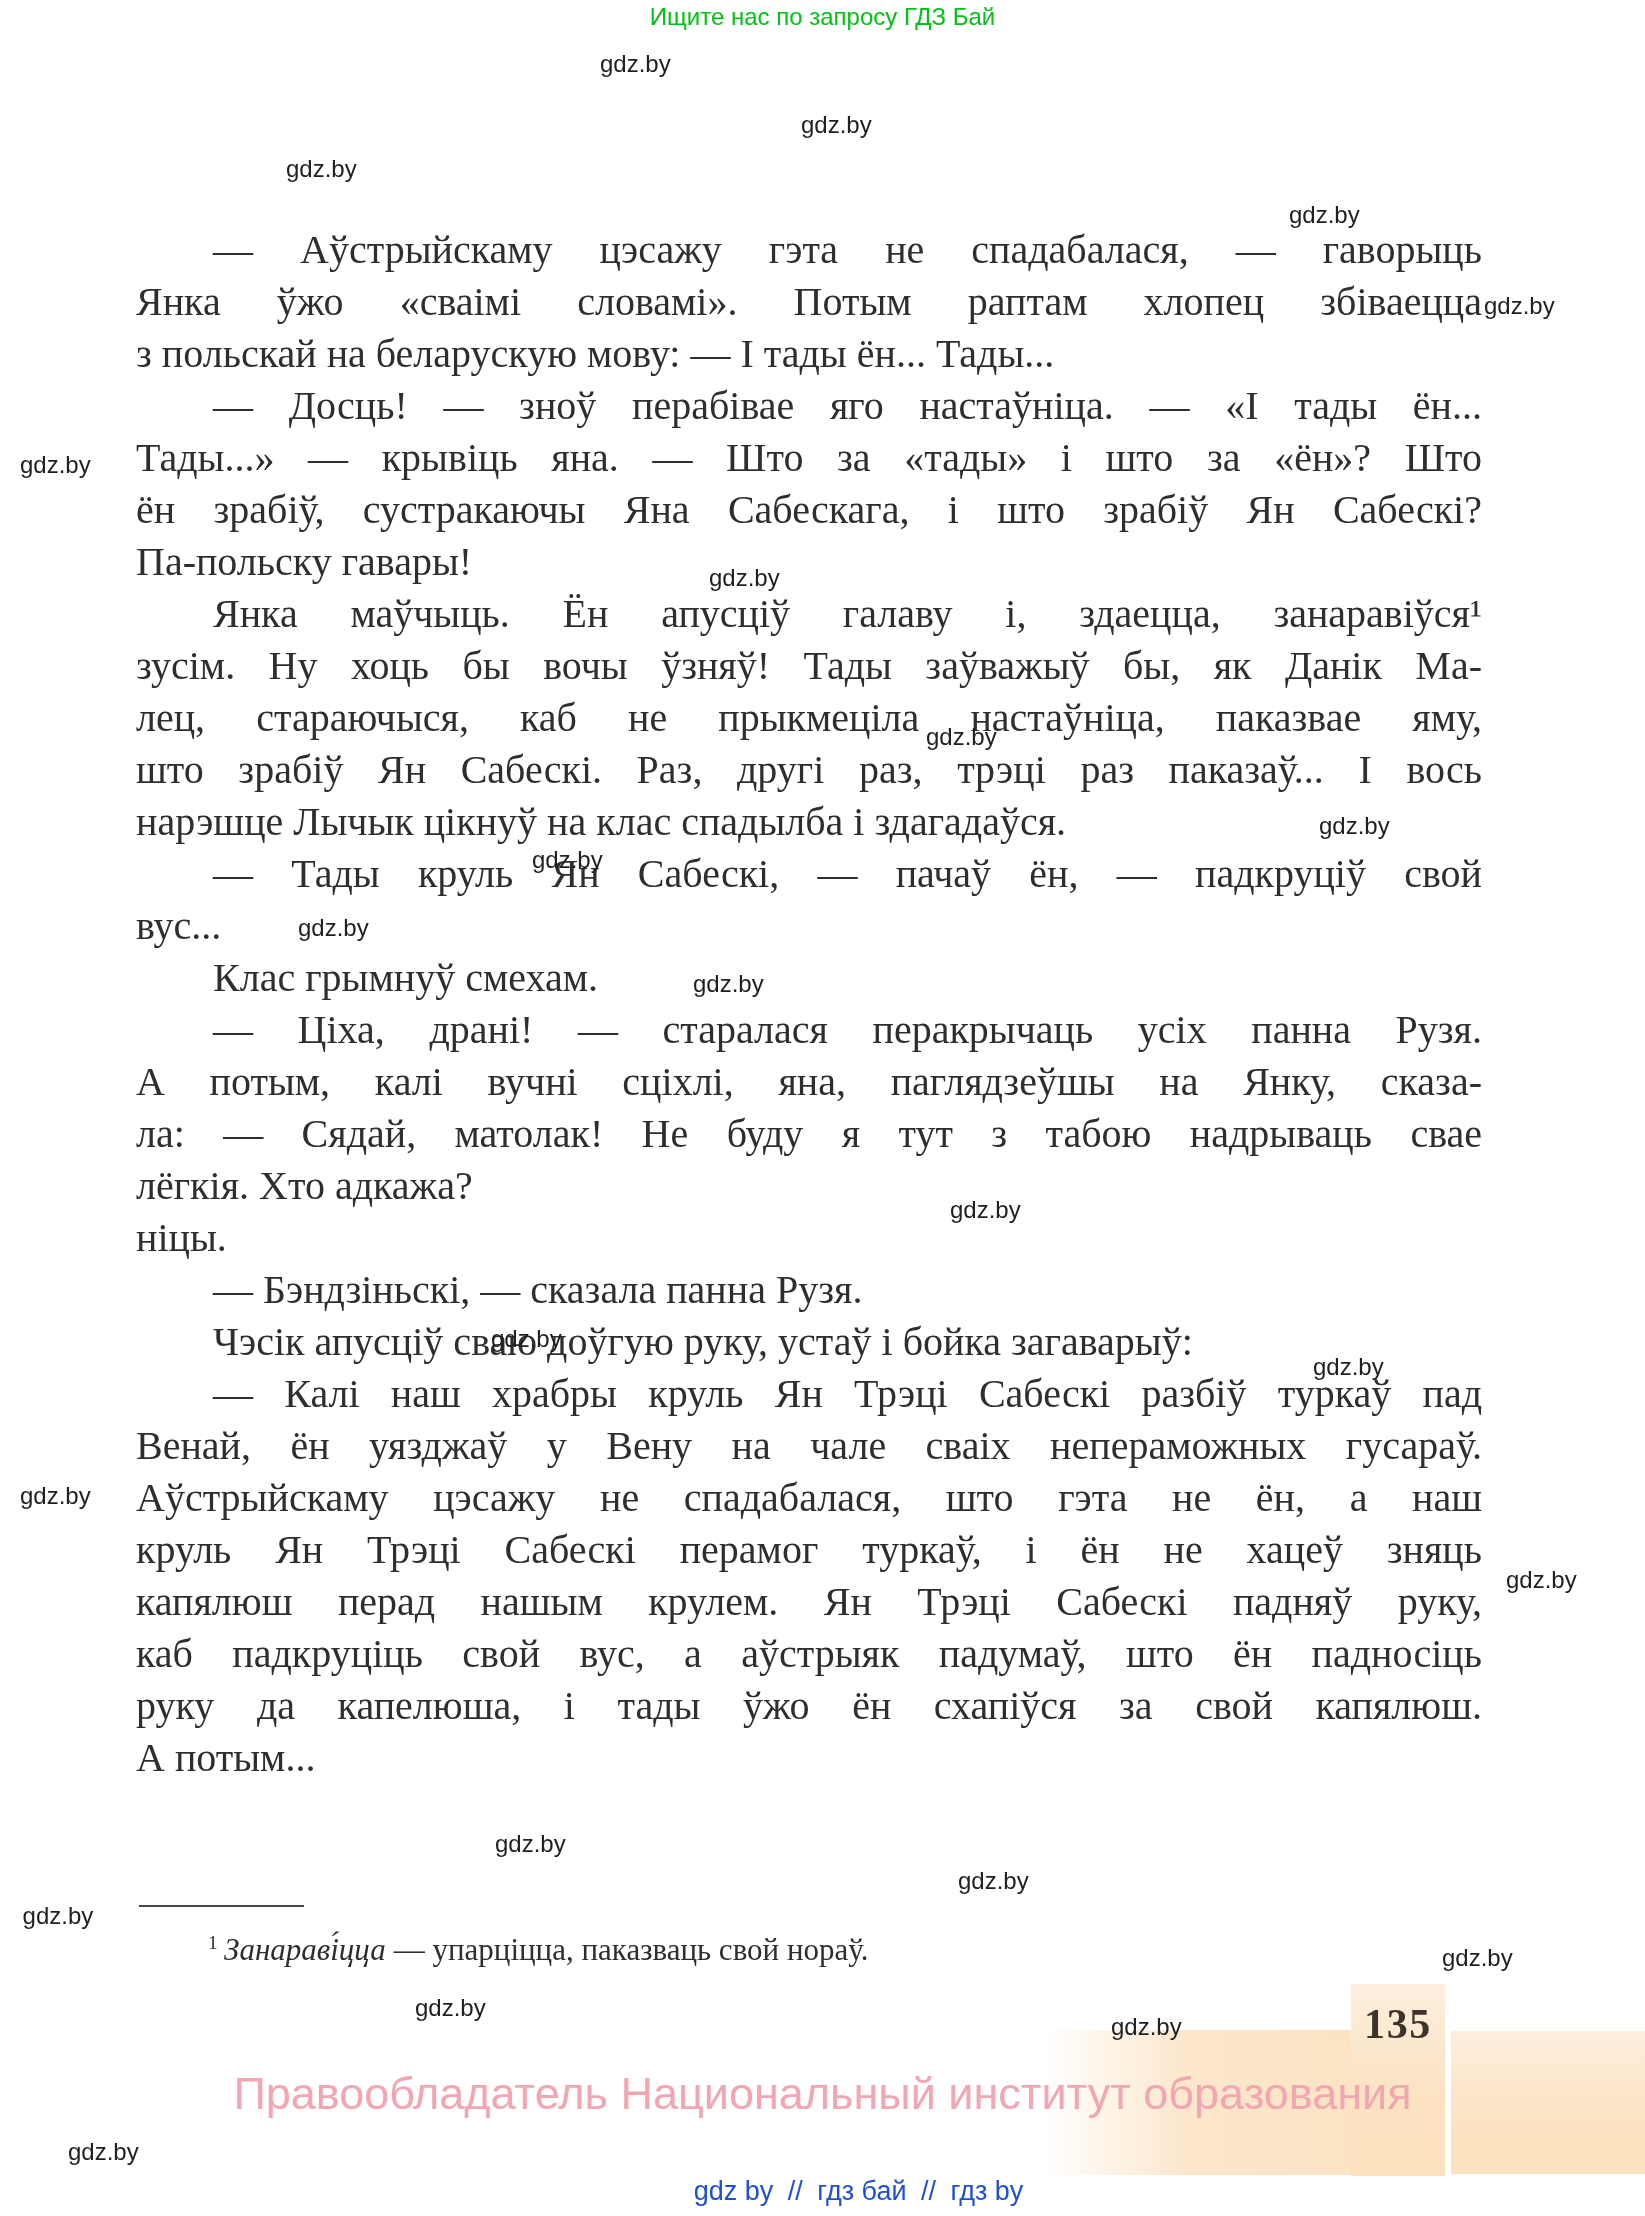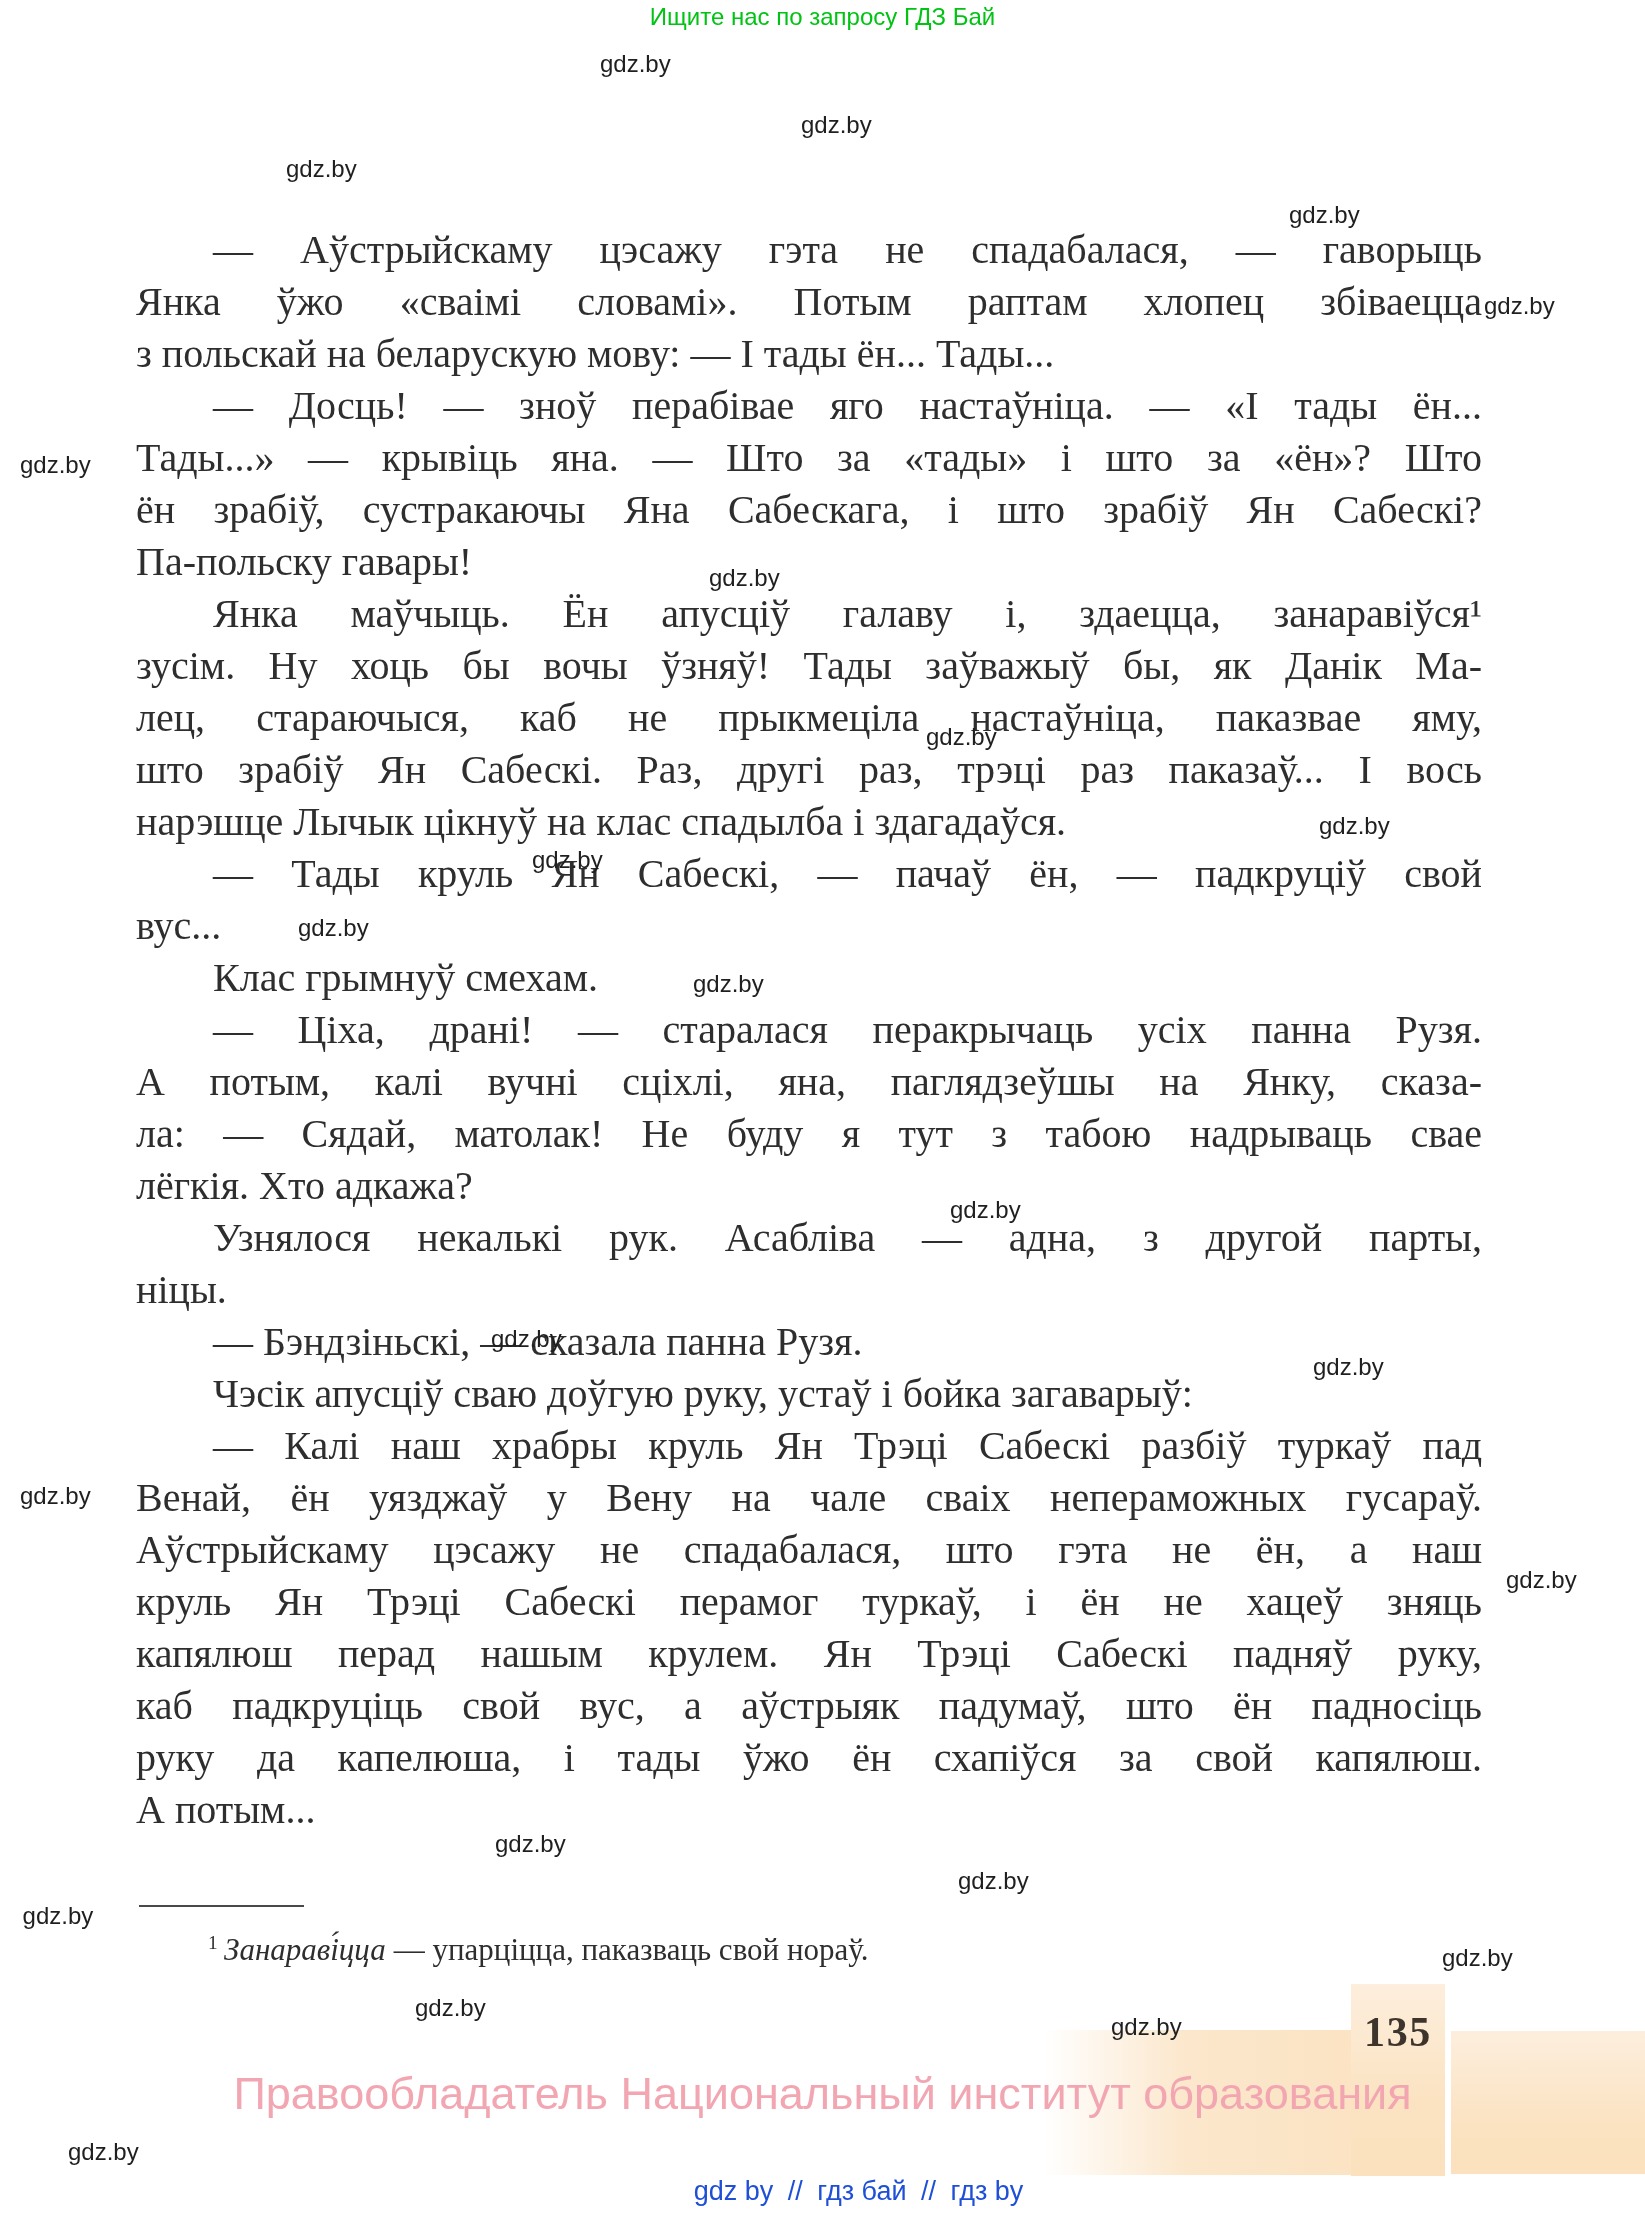--- a/index.html
+++ b/index.html
@@ -89,21 +89,21 @@
     position: absolute;
     left: 1351px;
     top: 1984px;
     width: 94px;
     height: 192px;
     background: linear-gradient(180deg, #fdeedd 0%, #fbe3c2 60%, #fbe1bd 100%);
     z-index: 2;
     text-align: center;
   }
   .pagenum {
-    margin-top: 24px;
+    margin-top: 16px;
     font-family: "Liberation Serif", "DejaVu Serif", serif;
     font-size: 42px;
     font-weight: bold;
     color: #3d352c;
     letter-spacing: 1.6px;
   }
   .peach-right {
     position: absolute;
     left: 1451px;
     top: 2031px;
@@ -185,21 +185,20 @@
       <div class="line j">лец, стараючыся, каб не прыкмеціла настаўніца, паказвае яму,</div>
       <div class="line j">што зрабіў Ян Сабескі. Раз, другі раз, трэці раз паказаў... І вось</div>
       <div class="line">нарэшце Лычык цікнуў на клас спадылба і здагадаўся.</div>
       <div class="line first j">— Тады круль Ян Сабескі, — пачаў ён, — падкруціў свой</div>
       <div class="line">вус...</div>
       <div class="line first">Клас грымнуў смехам.</div>
       <div class="line first j">— Ціха, драні! — старалася перакрычаць усіх панна Рузя.</div>
       <div class="line j">А потым, калі вучні сціхлі, яна, паглядзеўшы на Янку, сказа-</div>
       <div class="line j">ла: — Сядай, матолак! Не буду я тут з табою надрываць свае</div>
       <div class="line">лёгкія. Хто адкажа?</div>
-      <div class="line first j">Узнялося некалькі рук. Асабліва — адна, з другой парты,</div>
       <div class="line">ніцы.</div>
       <div class="line first">— Бэндзіньскі, — сказала панна Рузя.</div>
       <div class="line first">Чэсік апусціў сваю доўгую руку, устаў і бойка загаварыў:</div>
       <div class="line first j">— Калі наш храбры круль Ян Трэці Сабескі разбіў туркаў пад</div>
       <div class="line j">Венай, ён уязджаў у Вену на чале сваіх непераможных гусараў.</div>
       <div class="line j">Аўстрыйскаму цэсажу не спадабалася, што гэта не ён, а наш</div>
       <div class="line j">круль Ян Трэці Сабескі перамог туркаў, і ён не хацеў зняць</div>
       <div class="line j">капялюш перад нашым крулем. Ян Трэці Сабескі падняў руку,</div>
       <div class="line j">каб падкруціць свой вус, а аўстрыяк падумаў, што ён падносіць</div>
       <div class="line j">руку да капелюша, і тады ўжо ён схапіўся за свой капялюш.</div>

